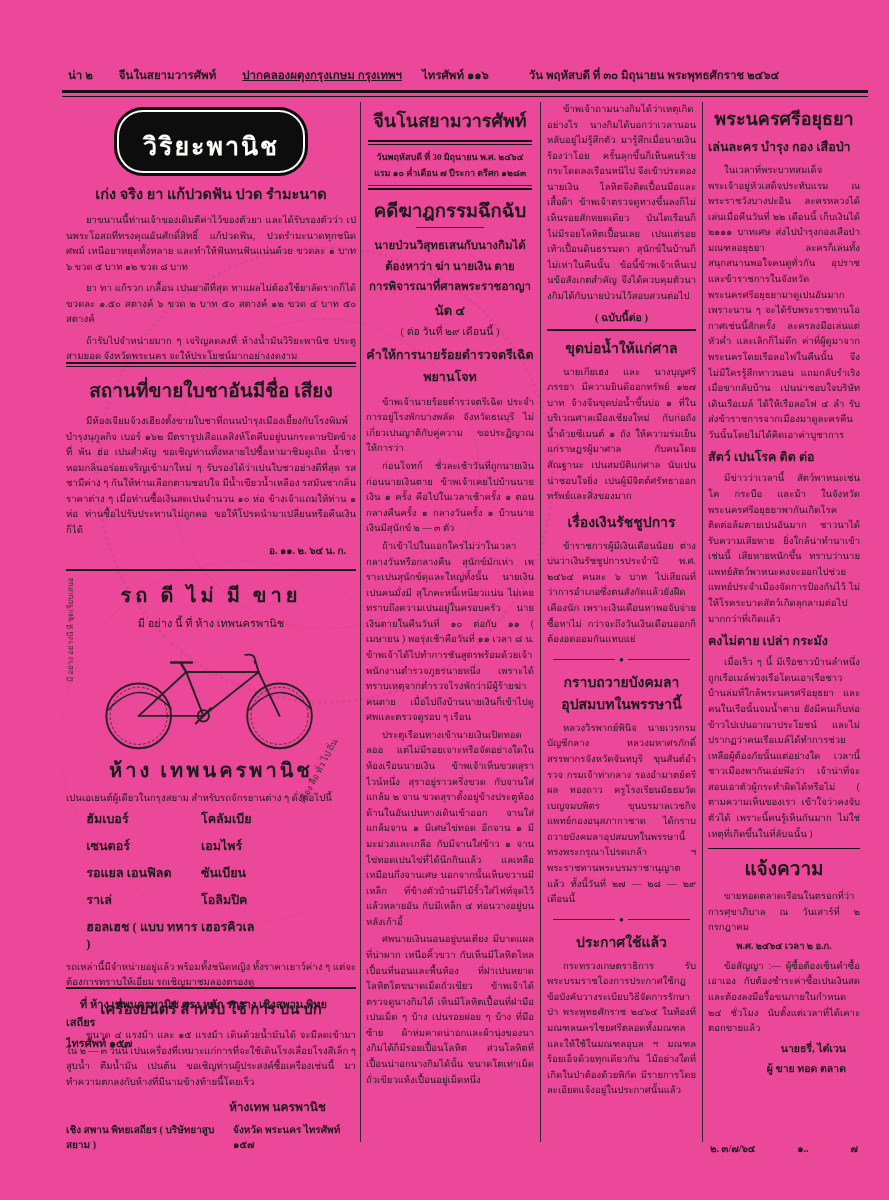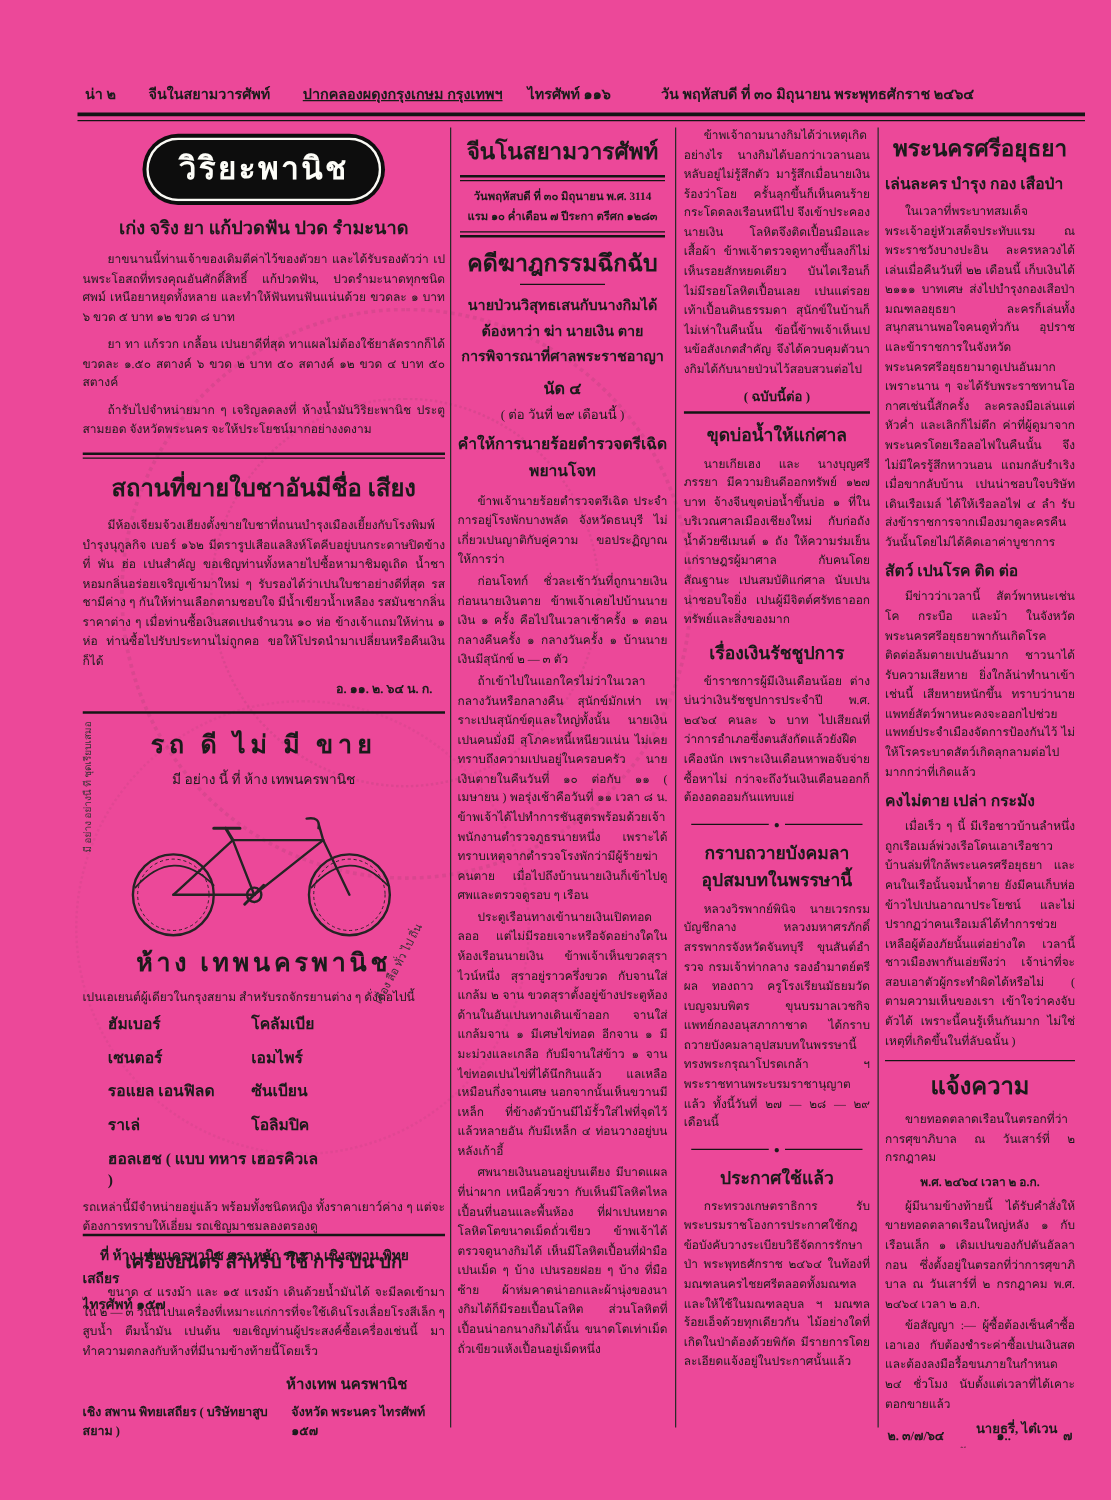--- a/index.html
+++ b/index.html
@@ -41,21 +41,21 @@
 
   .just{ text-align:justify; }
   p{margin:0 0 6px 0;}
 
   
   .ad1{height:246px;}
   .badge-wrap{text-align:center;margin-top:8px;}
   .badge{
     display:inline-block;background:#0d0d0d;color:#fdfdf8;
     font-size:25px;font-weight:bold;letter-spacing:2px;
-    padding:4px 26px 7px;border-radius:26px;
+    padding:16px 26px 7px;border-radius:26px;
     box-shadow:0 0 0 2px #faf9f4 inset,0 0 0 3px #0d0d0d;
   }
   .ad1-sub{text-align:center;font-size:14.5px;font-weight:bold;margin:9px 0 7px;}
   .ad-body{font-size:9.6px;line-height:1.62;}
   .ad-body .ind{text-indent:20px;}
   .sep1{border-top:2px solid #161616;margin:6px 0 0;}
   .sep1b{border-top:1px solid #161616;margin:2px 0 8px;}
 
   .ad2{height:192px;}
   .ad2-title{text-align:center;font-size:19px;font-weight:bold;margin:2px 0 8px;}
@@ -238,21 +238,21 @@
         <span>เชิง สพาน พิทยเสถียร ( บริษัทยาสูบสยาม )</span>
         <span>จังหวัด พระนคร   ไทรศัพท์ ๑๕๗</span>
       </div>
     </div>
   </div>
 
   <div class="colbox col2">
     <div class="mast">จีนโนสยามวารศัพท์</div>
     <div class="mast-rule"></div>
     <div class="datelines">
-      <div>วันพฤหัสบดี ที่ ๓๐ มิถุนายน พ.ศ. 3114</div>
+      <div>วันพฤหัสบดี ที่ 30 มิถุนายน พ.ศ. ๒๔๖๔</div>
       <div>แรม ๑๐ ค่ำเดือน ๗ ปีระกา ตรีศก ๑๒๘๓</div>
     </div>
     <div class="mast-rule2"></div>
 
     <div class="c2-head">คดีฆาฎกรรมฉึกฉับ</div>
     <div class="c2-head-ul"></div>
 
     <div class="deckline">นายป่วนวิสุทธเสนกับนางกิมได้</div>
     <div class="deckline">ต้องหาว่า ฆ่า นายเงิน ตาย</div>
     <div class="deckline">การพิจารณาที่ศาลพระราชอาญา</div>
@@ -335,21 +335,20 @@
     </div>
 
     <div class="c4-rule"></div>
 
     <div class="ann-head">แจ้งความ</div>
     <div class="colbody just">
       <p>ขายทอดตลาดเรือนในตรอกที่ว่าการศุขาภิบาล ณ วันเสาร์ที่ ๒ กรกฎาคม</p>
     </div>
     <div class="ann-date">พ.ศ. ๒๔๖๔  เวลา ๒ อ.ก.</div>
     <div class="colbody just">
-      <p>ผู้มีนามข้างท้ายนี้ ได้รับคำสั่งให้ขายทอดตลาดเรือนใหญ่หลัง ๑ กับเรือนเล็ก ๑ เดิมเปนของกัปตันอัลลากอน ซึ่งตั้งอยู่ในตรอกที่ว่าการศุขาภิบาล ณ วันเสาร์ที่ ๒ กรกฎาคม พ.ศ. ๒๔๖๔ เวลา ๒ อ.ก.</p>
       <p>ข้อสัญญา :— ผู้ซื้อต้องเซ็นคำซื้อเอาเอง กับต้องชำระค่าซื้อเปนเงินสด และต้องลงมือรื้อขนภายในกำหนด ๒๔ ชั่วโมง นับตั้งแต่เวลาที่ได้เคาะตอกขายแล้ว</p>
     </div>
 
     <div class="sig">
       <div>นายธรี่, ไต๋เวน</div>
       <div>ผู้ ขาย ทอด ตลาด</div>
     </div>
 
     <div class="c4-footer">
       <span>๒.  ๓/๗/๖๔</span>

